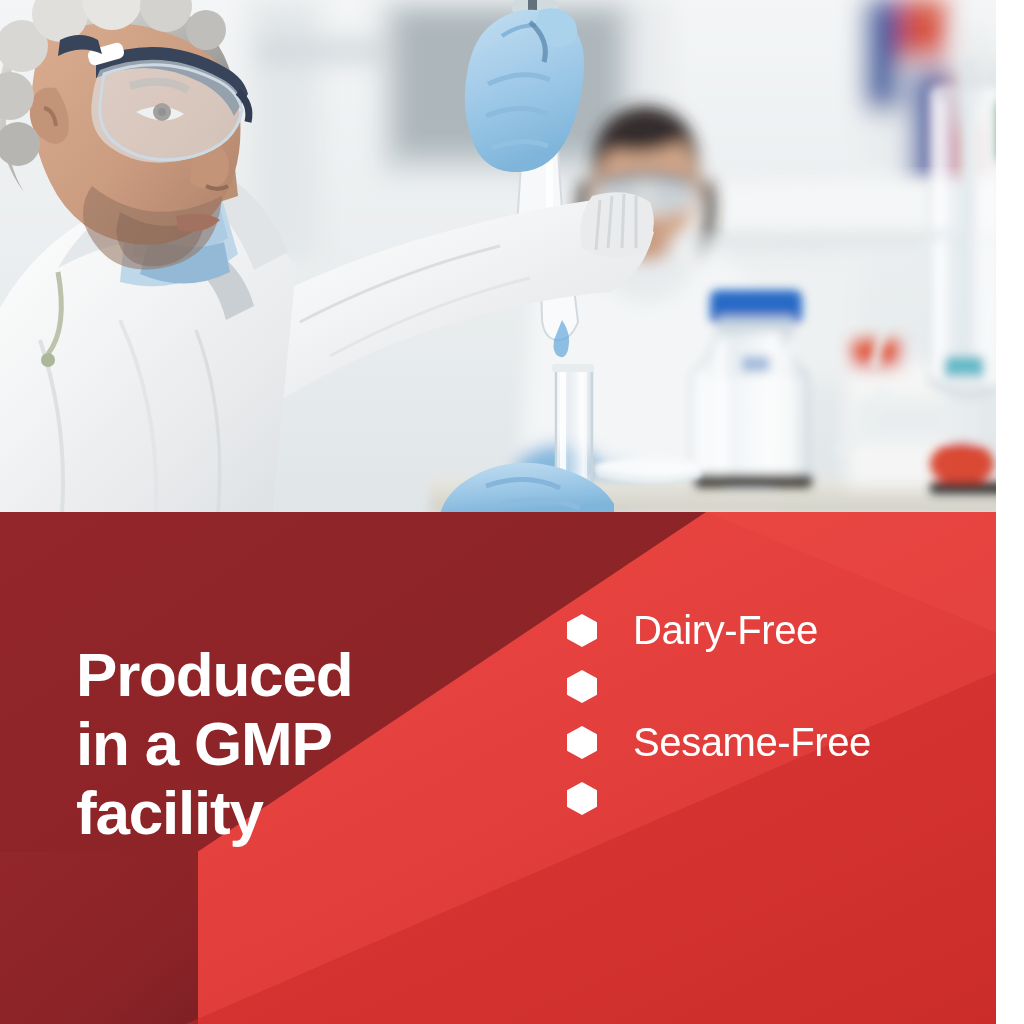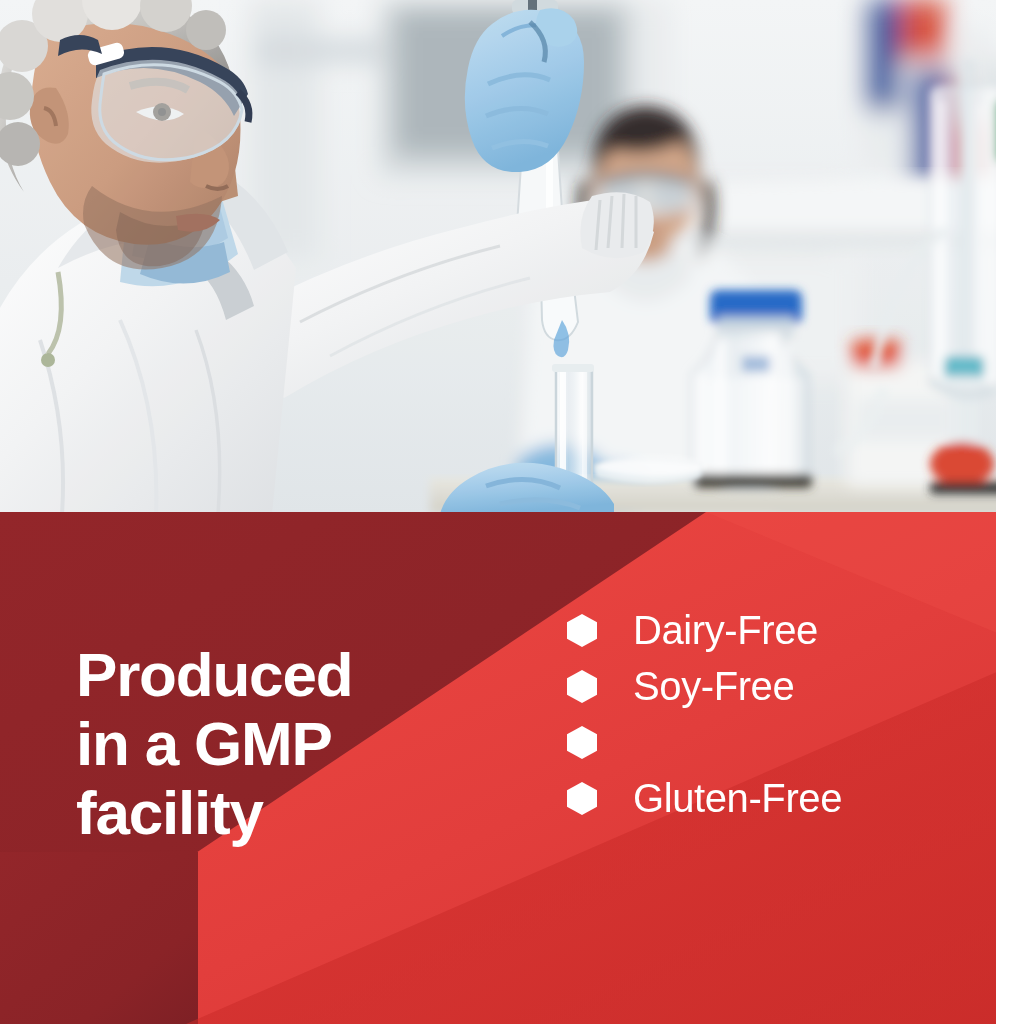--- a/index.html
+++ b/index.html
@@ -382,32 +382,31 @@
         </svg>
         <span class="benefit-label">Dairy-Free</span>
       </div>
 
 
 
       <div class="benefit">
         <svg class="hexmark" viewBox="0 0 30 33" aria-hidden="true">
           <polygon points="15,0 30,8.25 30,24.75 15,33 0,24.75 0,8.25" fill="#ffffff"></polygon>
         </svg>
-        <span class="benefit-label">Soy-Free</span>
+      </div>
+
+      <div class="benefit">
+        <svg class="hexmark" viewBox="0 0 30 33" aria-hidden="true">
+          <polygon points="15,0 30,8.25 30,24.75 15,33 0,24.75 0,8.25" fill="#ffffff"></polygon>
+        </svg>
+        <span class="benefit-label">Sesame-Free</span>
       </div>
 
       <div class="benefit">
         <svg class="hexmark" viewBox="0 0 30 33" aria-hidden="true">
           <polygon points="15,0 30,8.25 30,24.75 15,33 0,24.75 0,8.25" fill="#ffffff"></polygon>
         </svg>
       </div>
 
-      <div class="benefit">
-        <svg class="hexmark" viewBox="0 0 30 33" aria-hidden="true">
-          <polygon points="15,0 30,8.25 30,24.75 15,33 0,24.75 0,8.25" fill="#ffffff"></polygon>
-        </svg>
-        <span class="benefit-label">Gluten-Free</span>
-      </div>
-
     </div>
   </div>
 
 </div>
 
 </body></html>

